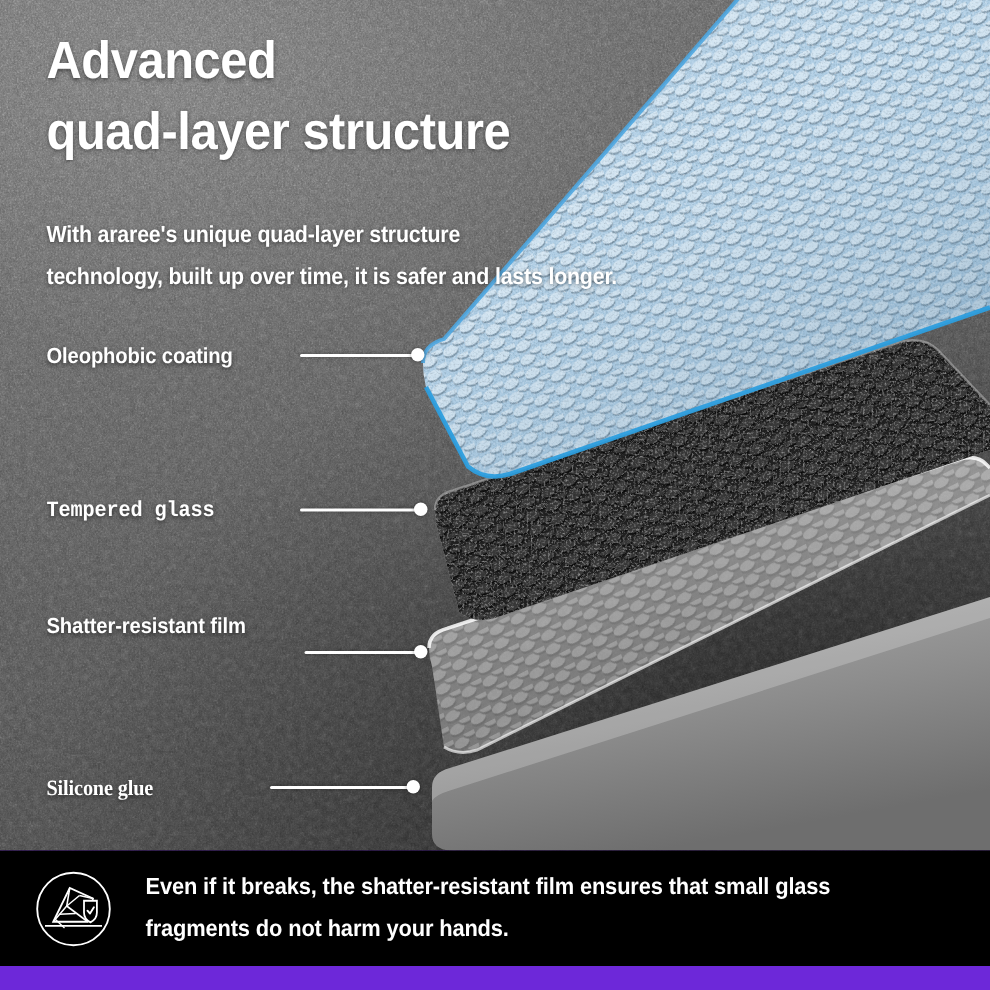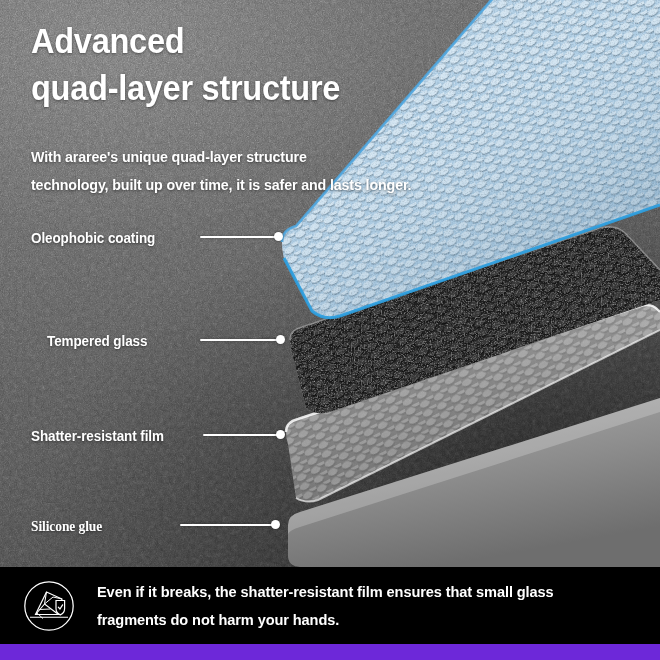--- a/index.html
+++ b/index.html
@@ -258,27 +258,27 @@
 quad-layer structure</div>
   <div class="subtitle">With araree's unique quad-layer structure
 technology, built up over time, it is safer and lasts longer.</div>
 
   <div class="callout" style="left:31px; top:228px;">
     <span class="callout-label">Oleophobic coating</span>
   </div>
   <div class="leader" style="left:200px; top:236px; width:78px;"></div>
   <div class="leader-dot" style="left:274px; top:232px;"></div>
 
-  <div class="callout" style="left:47px; top:331px;">
+  <div class="callout" style="left:31px; top:331px;font-family:Liberation Mono, monospace;">
     <span class="callout-label">Tempered glass</span>
   </div>
   <div class="leader" style="left:200px; top:339px; width:80px;"></div>
   <div class="leader-dot" style="left:276px; top:335px;"></div>
 
-  <div class="callout" style="left:31px; top:426px;">
+  <div class="callout" style="left:31px; top:408px;">
     <span class="callout-label">Shatter-resistant film</span>
   </div>
   <div class="leader" style="left:203px; top:434px; width:77px;"></div>
   <div class="leader-dot" style="left:276px; top:430px;"></div>
 
   <div class="callout" style="left:31px; top:516px;font-family:Liberation Serif, serif;">
     <span class="callout-label">Silicone glue</span>
   </div>
   <div class="leader" style="left:180px; top:524px; width:95px;"></div>
   <div class="leader-dot" style="left:271px; top:520px;"></div>

